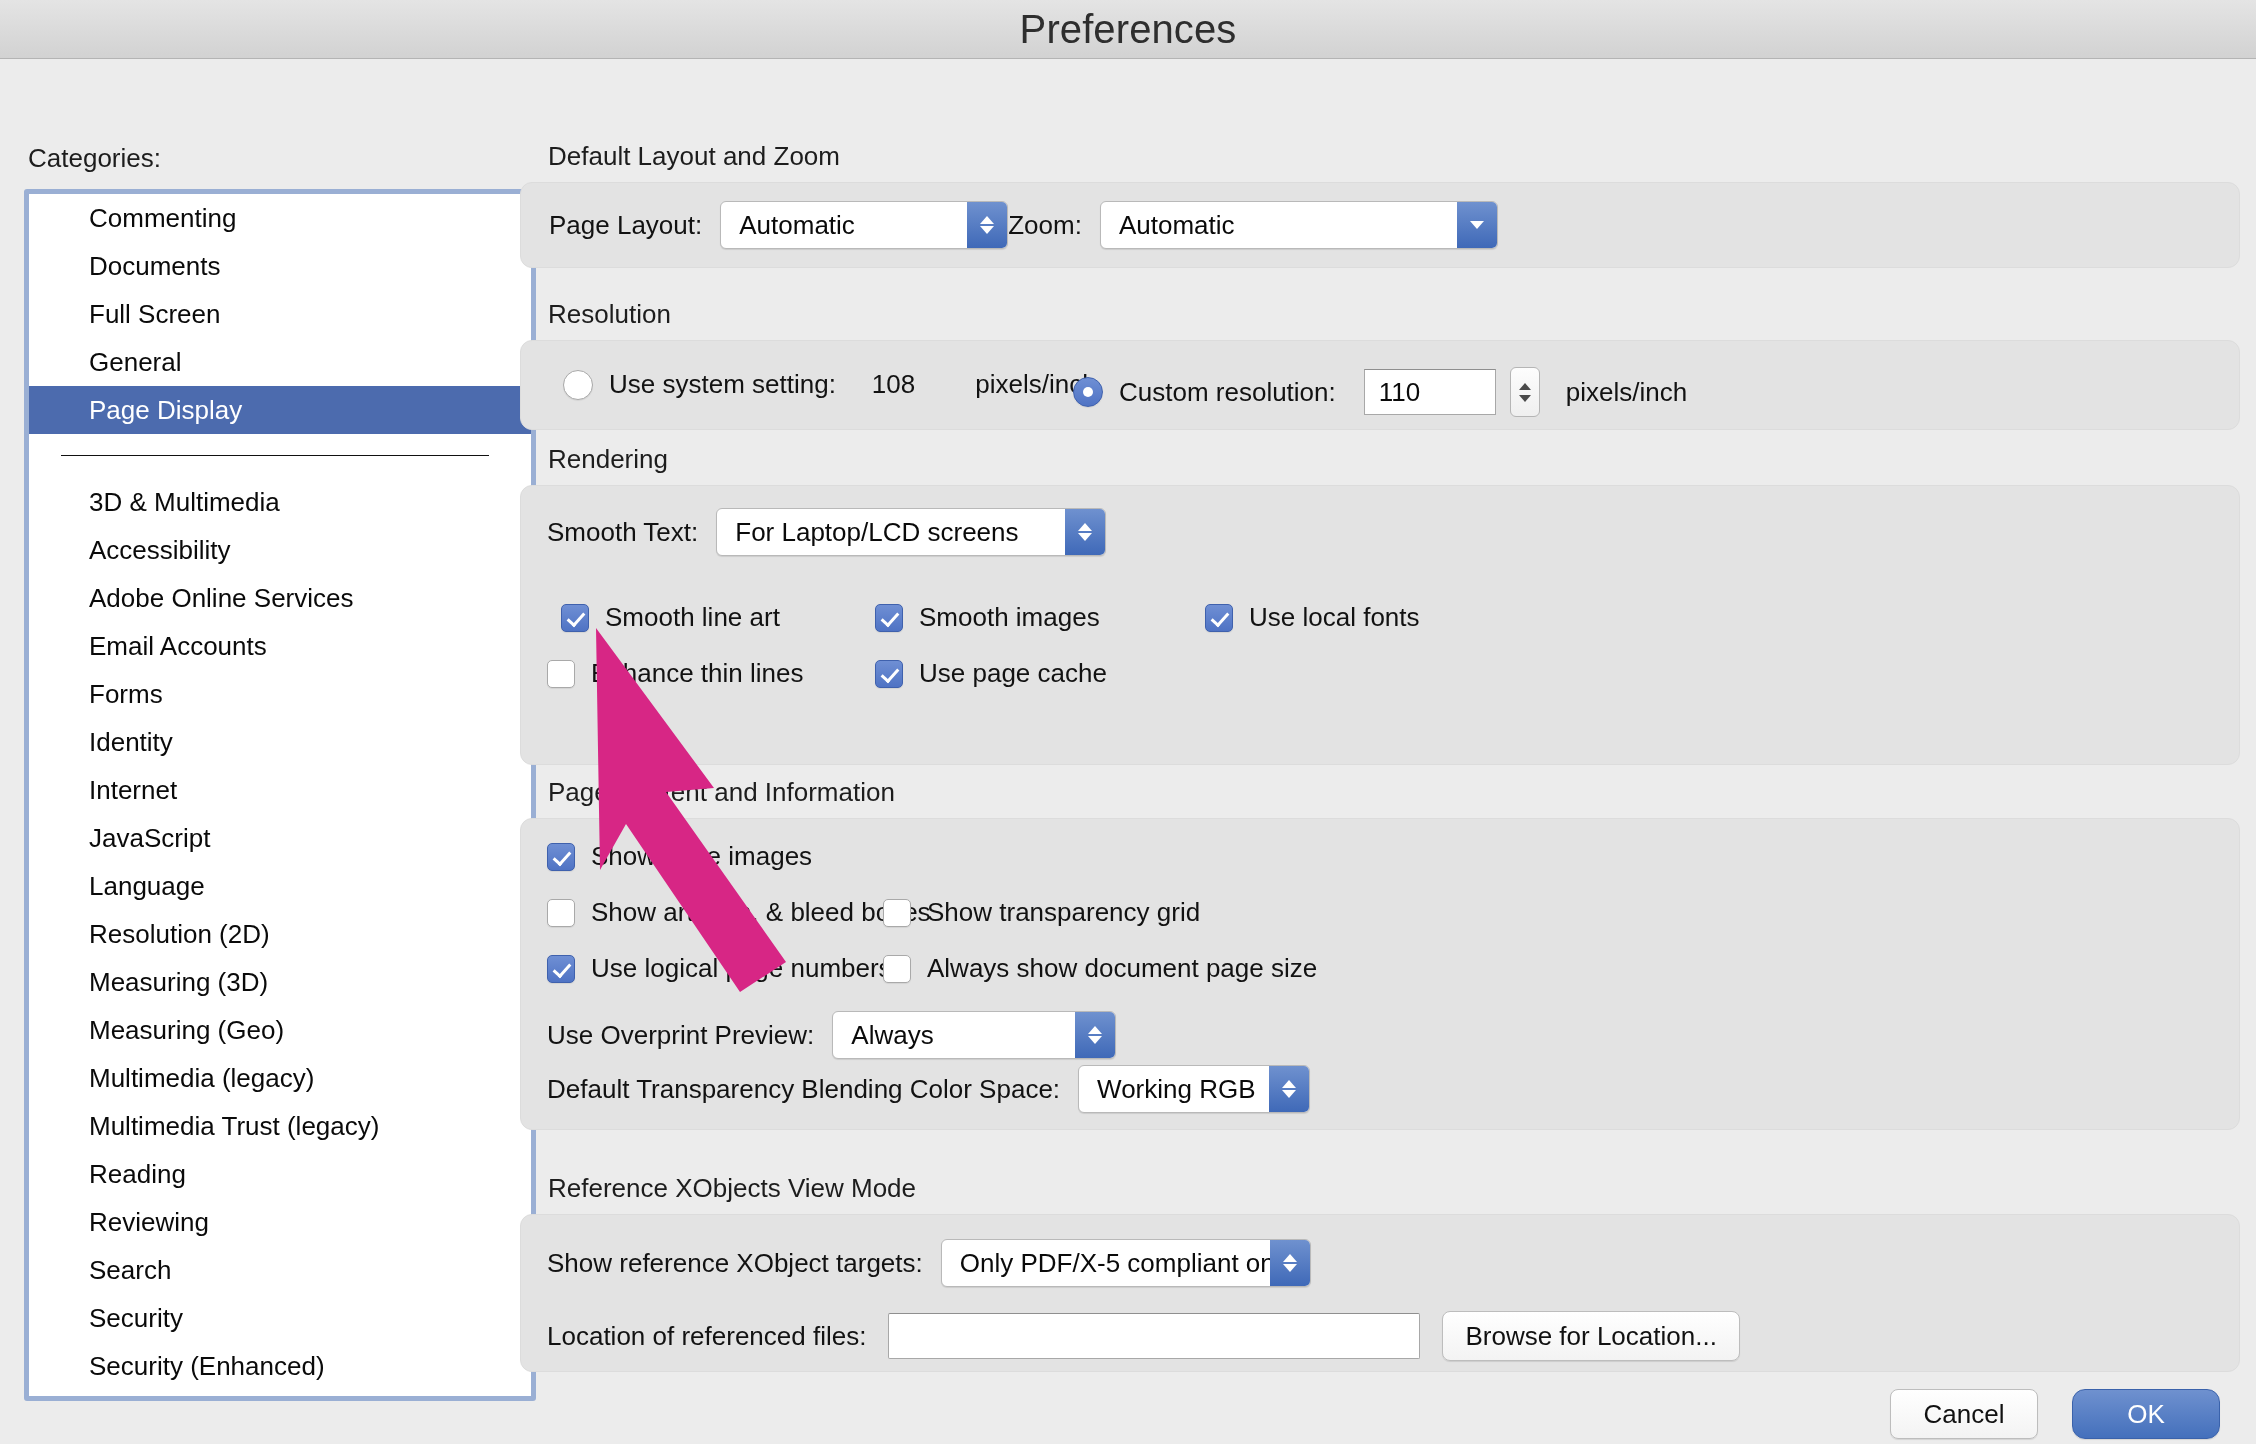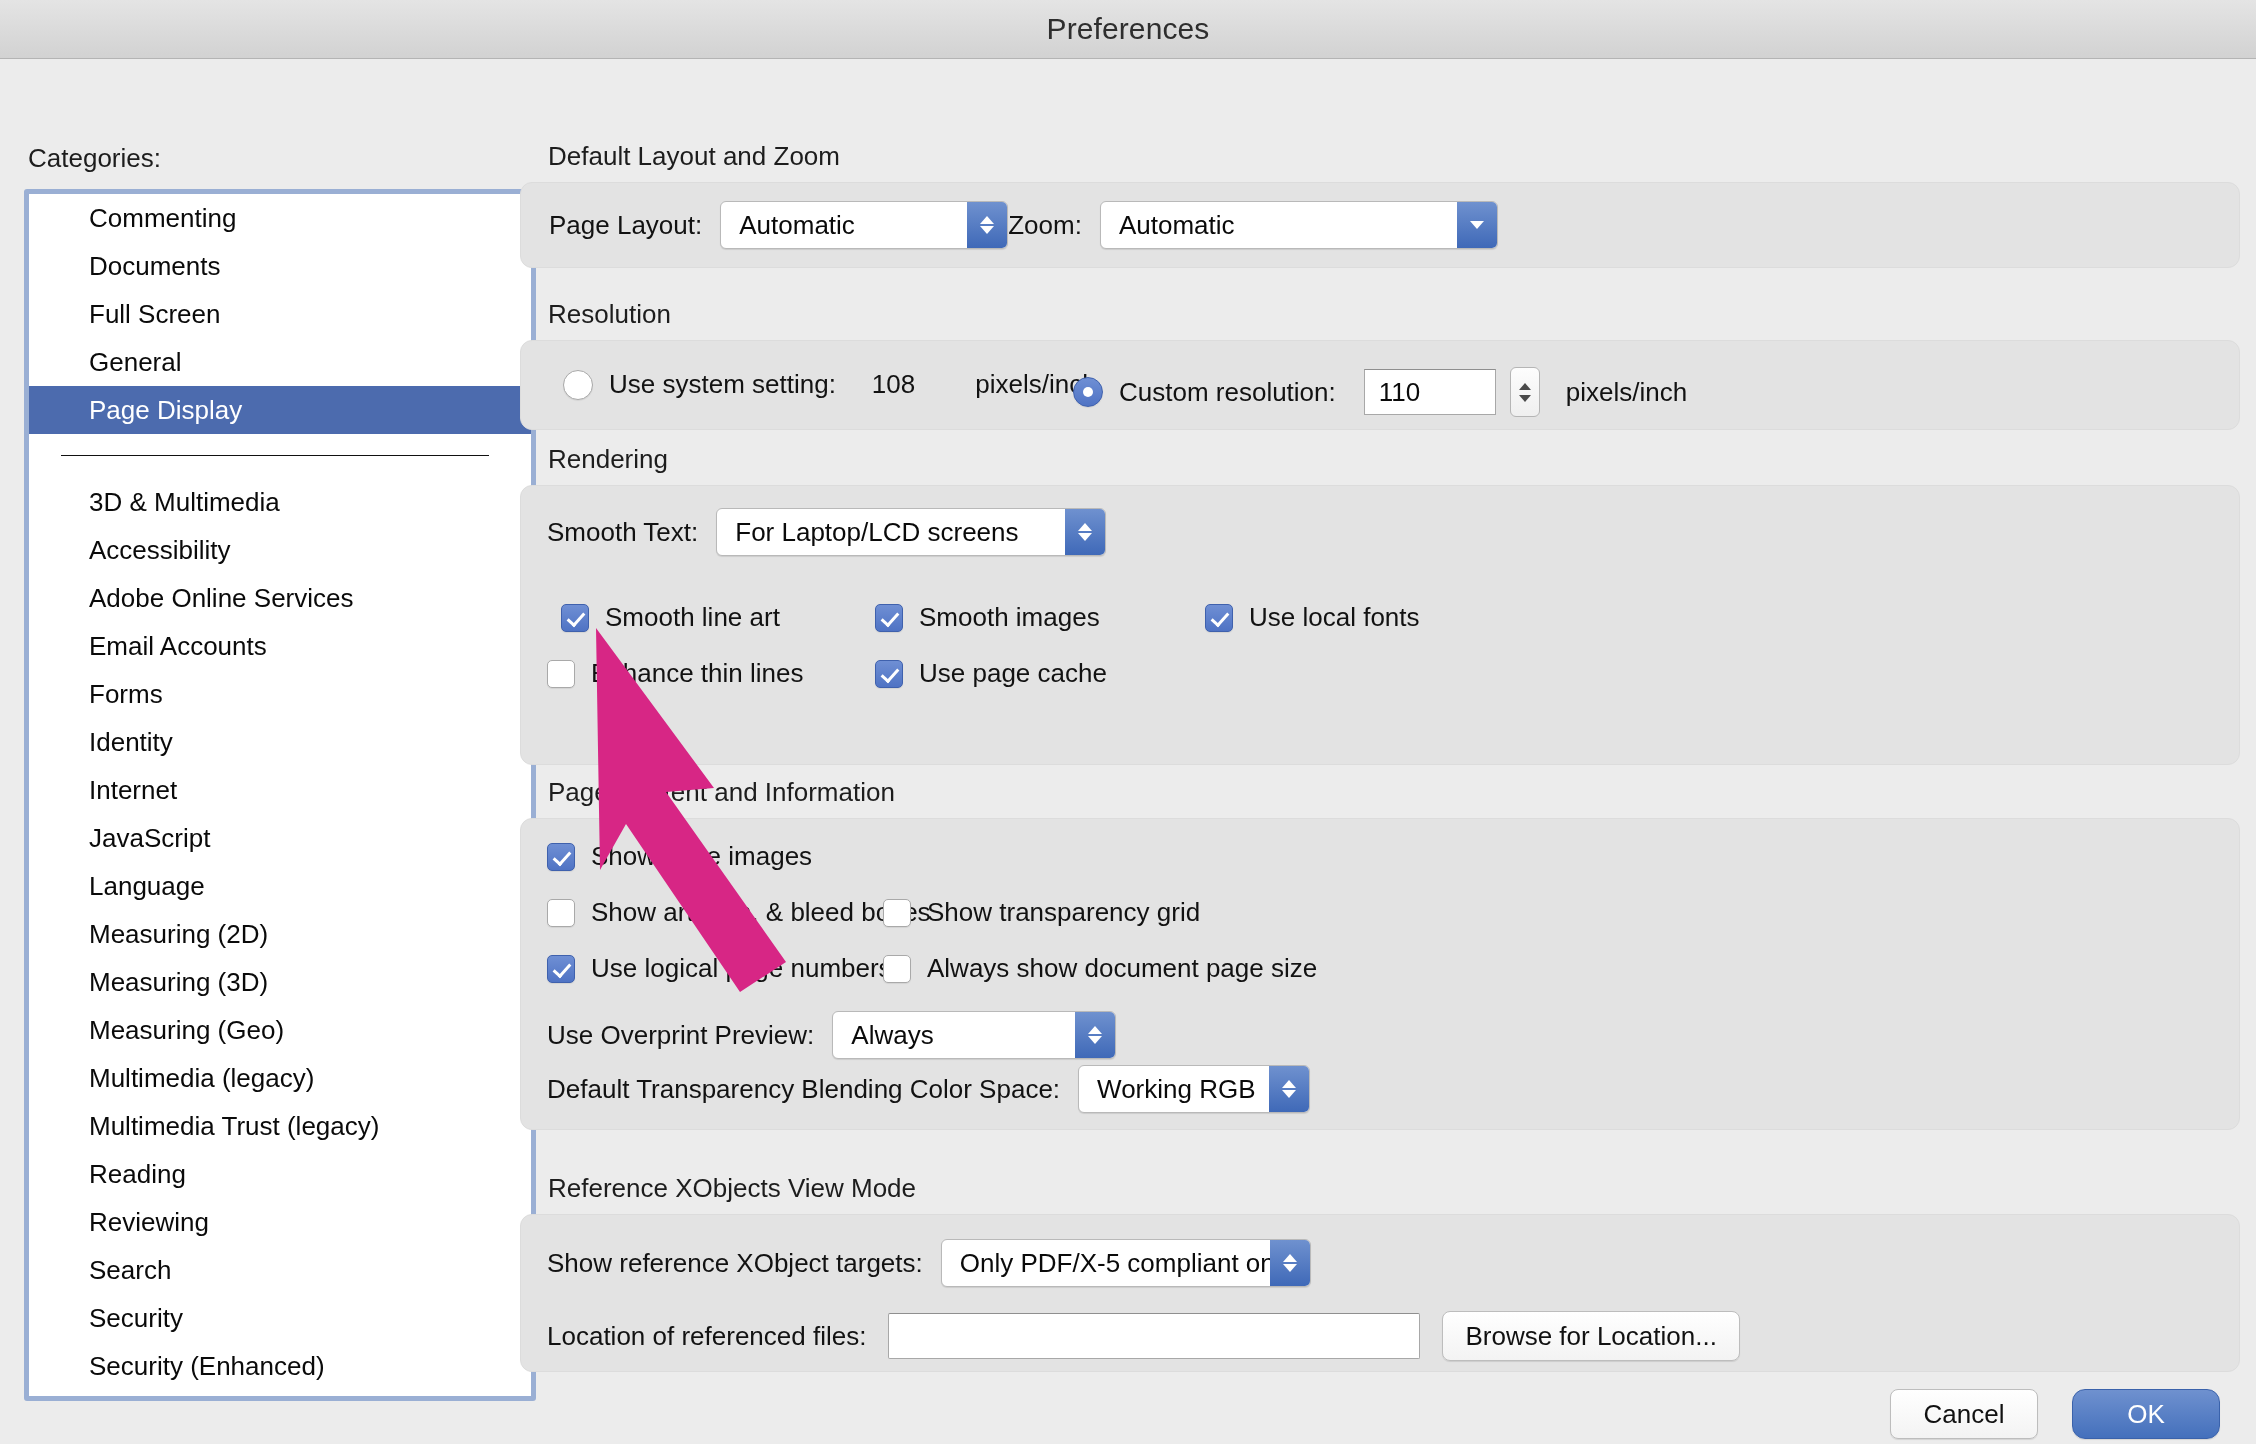--- a/index.html
+++ b/index.html
@@ -28,21 +28,21 @@
   .titlebar {
     position: relative;
     height: 58px;
     background: linear-gradient(to bottom, #e4e4e4 0%, #d2d2d2 100%);
     border-bottom: 1px solid #b4b4b4;
     display: flex;
     align-items: center;
     justify-content: center;
   }
   .titlebar-title {
-    font-size: 30px;
+    font-size: 40px;
     color: #2e2e2e;
     letter-spacing: 0.1px;
   }
 
   .body-area {
     position: relative;
     height: 1386px;
     background: #ececec;
   }
 
@@ -301,21 +301,21 @@
         <div class="cat-separator"></div>
         <div class="cat-item">3D &amp; Multimedia</div>
         <div class="cat-item">Accessibility</div>
         <div class="cat-item">Adobe Online Services</div>
         <div class="cat-item">Email Accounts</div>
         <div class="cat-item">Forms</div>
         <div class="cat-item">Identity</div>
         <div class="cat-item">Internet</div>
         <div class="cat-item">JavaScript</div>
         <div class="cat-item">Language</div>
-        <div class="cat-item">Measuring (2D)</div>
+        <div class="cat-item">Resolution (2D)</div>
         <div class="cat-item">Measuring (3D)</div>
         <div class="cat-item">Measuring (Geo)</div>
         <div class="cat-item">Multimedia (legacy)</div>
         <div class="cat-item">Multimedia Trust (legacy)</div>
         <div class="cat-item">Reading</div>
         <div class="cat-item">Reviewing</div>
         <div class="cat-item">Search</div>
         <div class="cat-item">Security</div>
         <div class="cat-item">Security (Enhanced)</div>
       </div>

